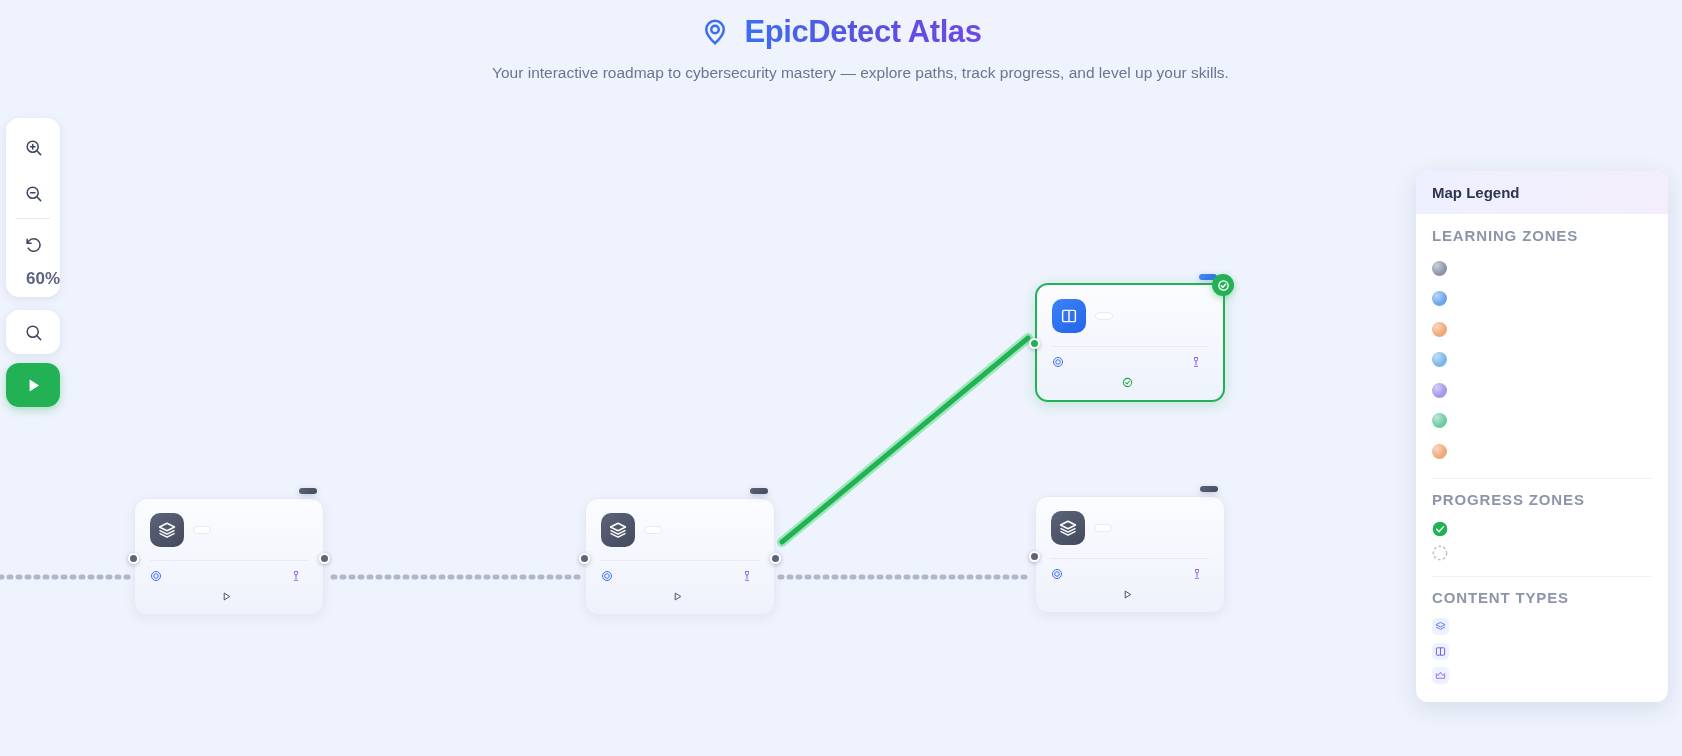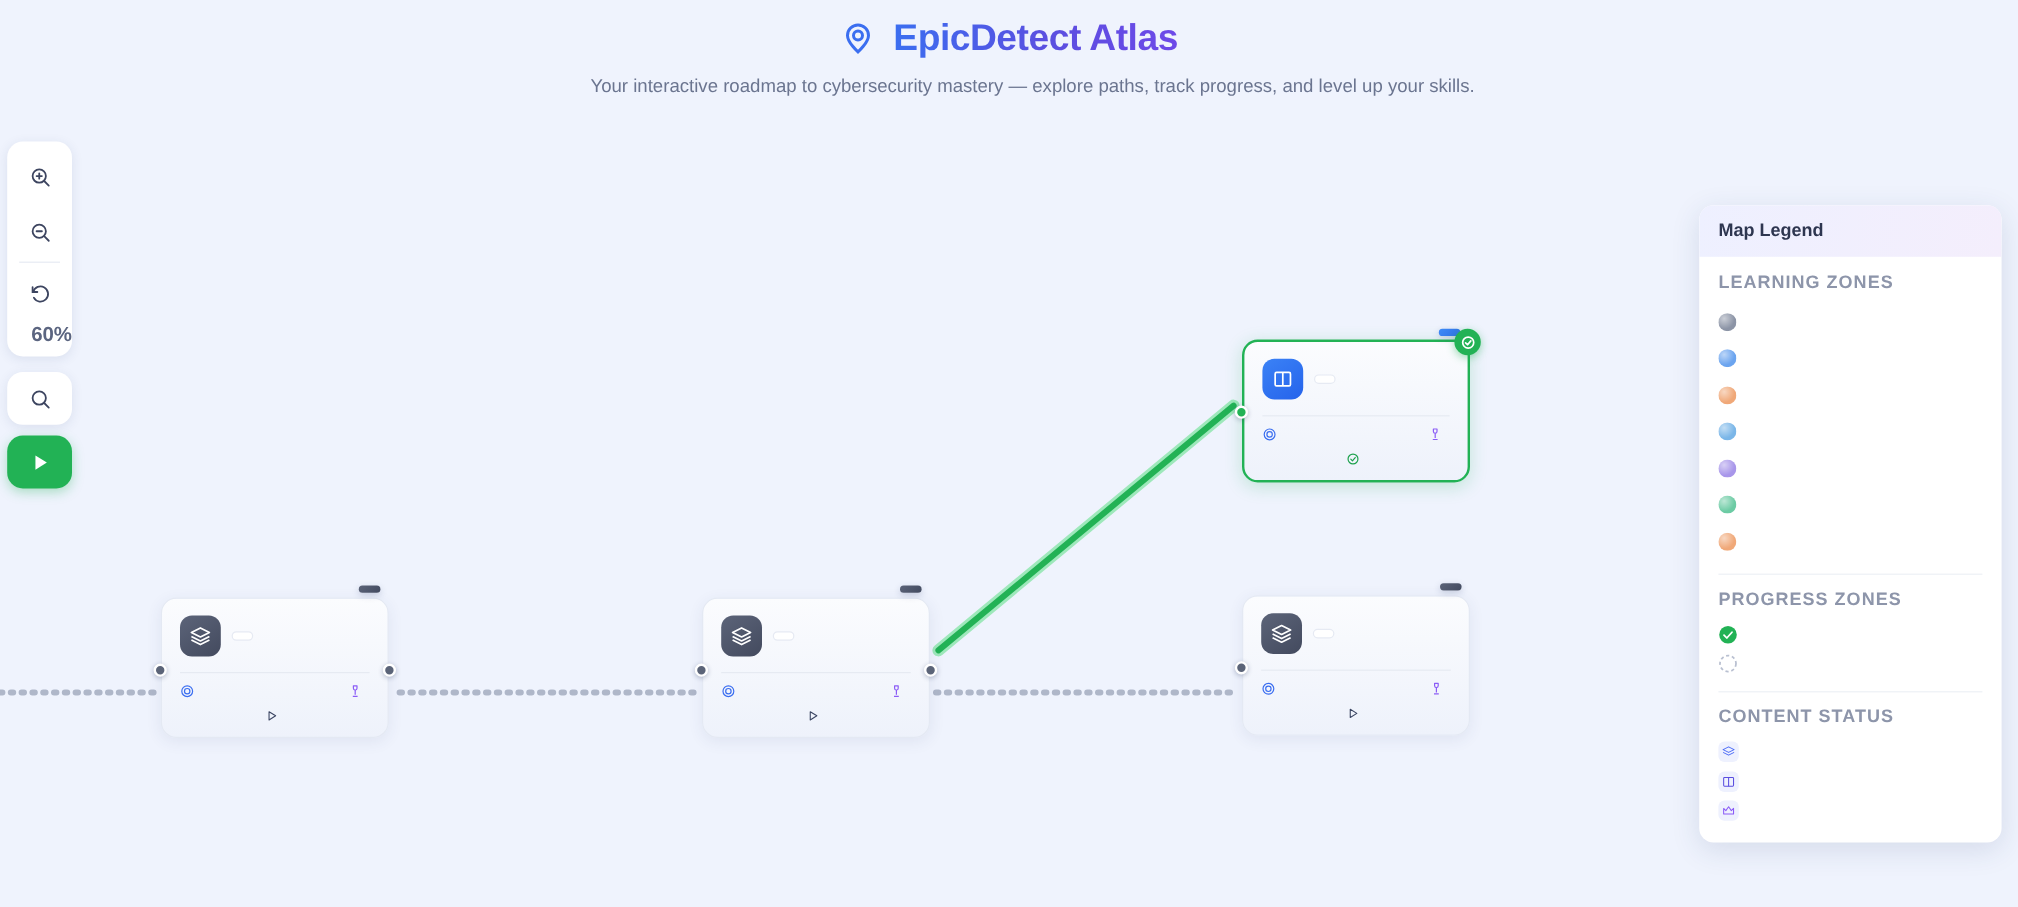--- a/index.html
+++ b/index.html
@@ -211,21 +211,21 @@
             <span class="st-label"></span>
           </div>
           <div class="st-row">
             <svg viewBox="0 0 24 24" width="16" height="16">
               <circle cx="12" cy="12" r="10" fill="none" stroke="#b9c0d1" stroke-width="2.2" stroke-dasharray="4 3.4"></circle>
             </svg>
             <span class="st-label"></span>
           </div>
         </div>
       <div class="legend-div"></div>
-      <div class="legend-sec-title">CONTENT STATUS</div>
+      <div class="legend-sec-title">CONTENT TYPES</div>
       <div id="content-list">
           <div class="ct-row">
             <span class="ct-ico">
               <svg viewBox="0 0 24 24" width="11" height="11" fill="none" stroke="#4f6ef7" stroke-width="1.9" stroke-linejoin="round">
                 <polygon points="12,3 22,8 12,13 2,8"></polygon>
                 <polyline points="2,13 12,18 22,13"></polyline>
               </svg>
             </span>
             <span class="ct-label"></span>
             <span class="ct-desc"></span>

